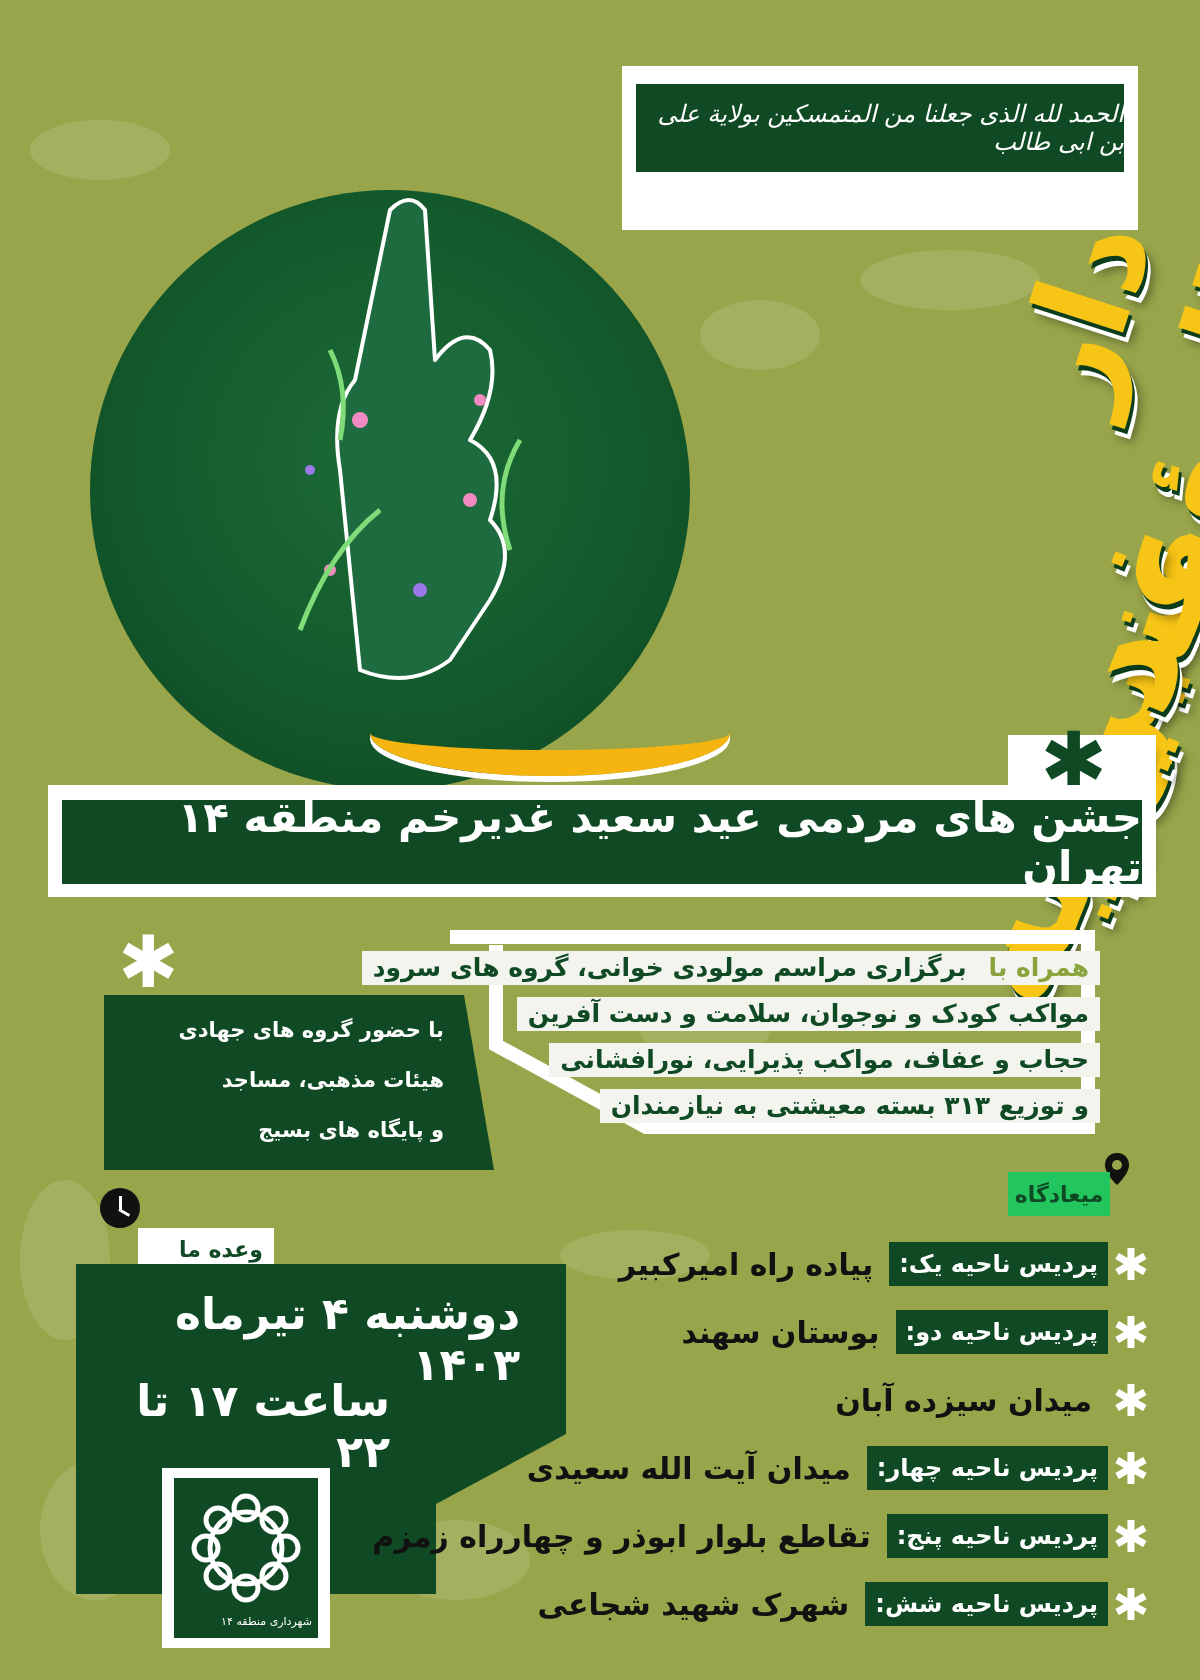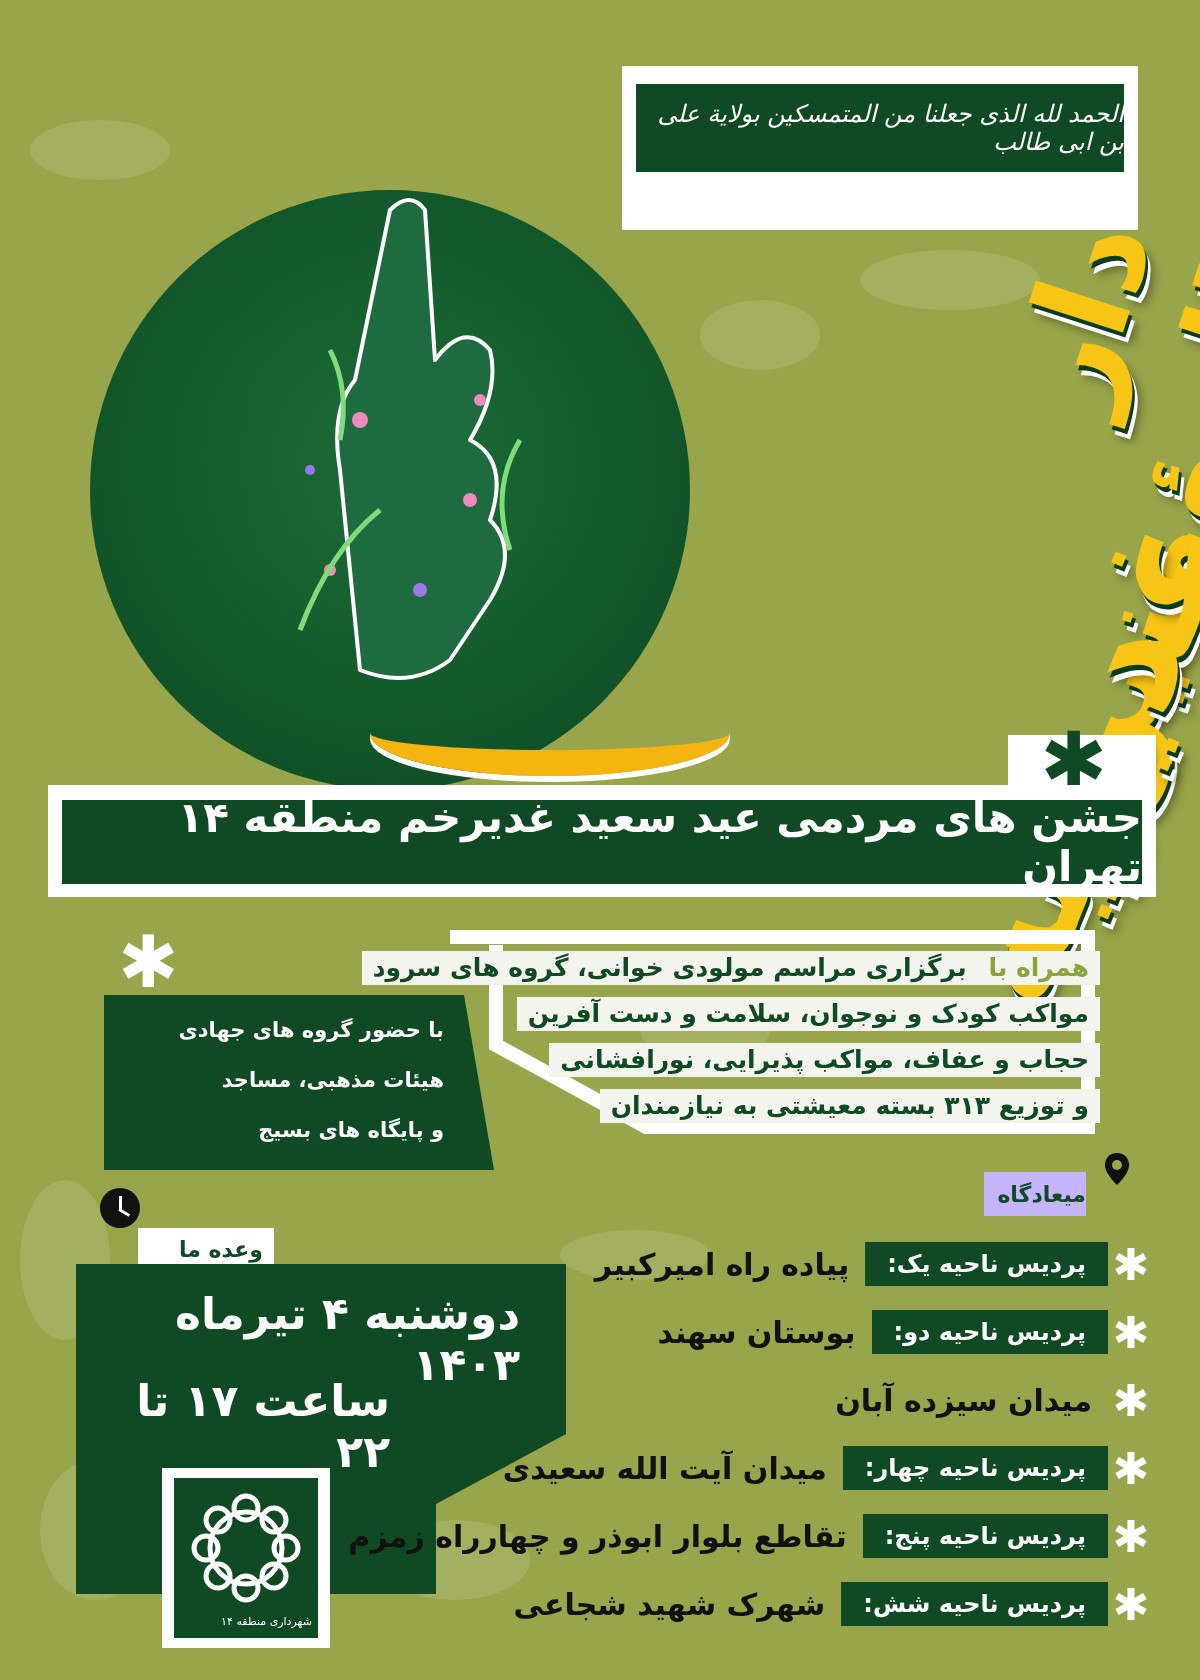--- a/index.html
+++ b/index.html
@@ -33,25 +33,25 @@
   
   #clock{left:100px;top:1188px;width:40px;height:40px;border-radius:50%;background:#111;}
   #wadeh{left:138px;top:1228px;width:106px;height:42px;background:#fff;display:flex;align-items:center;justify-content:center;padding-left:30px;}
   #wadeh span{color:#0f4a24;font-size:22px;font-weight:bold;}
   #date-box{left:76px;top:1264px;width:490px;height:330px;}
   
   #logo-frame{left:162px;top:1468px;width:168px;height:180px;background:#fff;}
   #logo-box{left:174px;top:1478px;width:144px;height:160px;background:#0f4a24;}
   
   #pin{left:1104px;top:1152px;width:26px;height:34px;}
-  #miadgah{left:984px;top:1172px;width:102px;height:44px;background:#c4b5fd;display:flex;align-items:center;justify-content:flex-start;}
+  #miadgah{left:1008px;top:1172px;width:102px;height:44px;background:#22c55e;display:flex;align-items:center;justify-content:center;}
   #miadgah span{color:#0f4a24;font-size:22px;font-weight:bold;}
   .venue{position:absolute;right:50px;height:48px;display:flex;flex-direction:row-reverse;align-items:center;}
   .venue .star{color:#fff;font-size:44px;font-weight:bold;width:38px;text-align:center;margin-left:4px;}
-  .venue .tag{background:#0f4a24;color:#fff;font-size:24px;font-weight:bold;padding:0 22px;height:44px;line-height:44px;direction:rtl;}
+  .venue .tag{background:#0f4a24;color:#fff;font-size:24px;font-weight:bold;padding:0 10px;height:44px;line-height:44px;direction:rtl;}
   .venue .place{color:#111;font-size:30px;font-weight:bold;direction:rtl;margin-right:16px;}
 </style>
 </head>
 <body>
 
 <div class="grunge" style="left:30px;top:120px;width:140px;height:60px;"></div>
 <div class="grunge" style="left:700px;top:300px;width:120px;height:70px;"></div>
 <div class="grunge" style="left:860px;top:250px;width:180px;height:60px;"></div>
 <div class="grunge" style="left:20px;top:1180px;width:90px;height:160px;"></div>
 <div class="grunge" style="left:560px;top:1230px;width:150px;height:50px;"></div>

